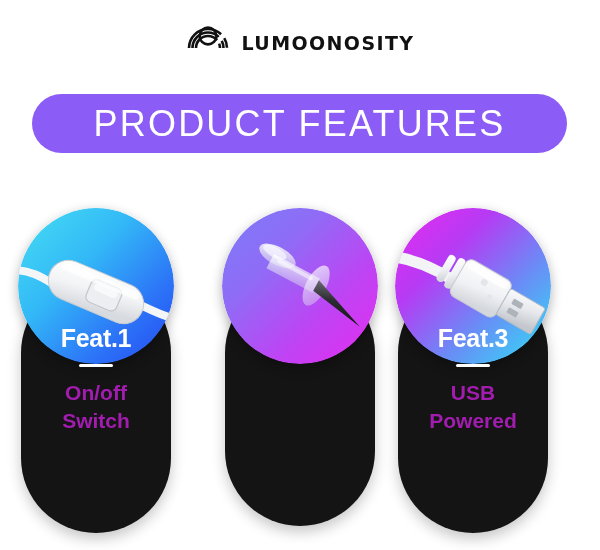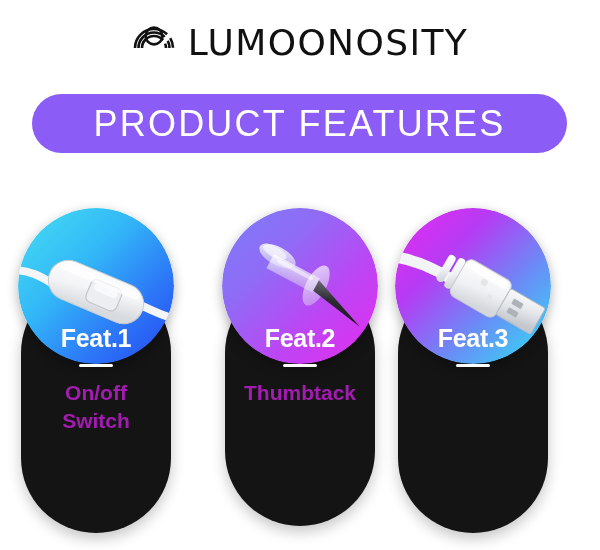--- a/index.html
+++ b/index.html
@@ -28,22 +28,22 @@
     gap: 12px;
   }
   .brand-logo-icon {
     width: 44px;
     height: 40px;
     display: block;
     flex: 0 0 auto;
   }
   .brand-wordmark {
     font-family: "DejaVu Sans", sans-serif;
-    font-size: 36px;
-    font-weight: 400;
+    font-size: 19px;
+    font-weight: 700;
     letter-spacing: 1.4px;
     color: #111111;
     line-height: 1;
     white-space: nowrap;
     margin-top: 24px;
   }
 
   
   .title-banner {
     position: absolute;
@@ -233,25 +233,20 @@
 
           <ellipse cx="92" cy="70" rx="10" ry="22" fill="url(#tackGlass)" opacity="0.8"></ellipse>
 
           <path d="M 92 64 L 150 86 L 92 76 Z" fill="url(#needle)"></path>
 
           <ellipse cx="40" cy="60" rx="13" ry="5" fill="#ffffff" opacity="0.6"></ellipse>
           <rect x="46" y="64" width="40" height="4" rx="2" fill="#ffffff" opacity="0.5"></rect>
         </g>
       </svg>
     </div>
-    <div class="feature-card-text">
-      <div class="feature-title">Feat.2</div>
-      <div class="feature-divider"></div>
-      <div class="feature-desc" style="white-space:pre-line;">Thumbtack</div>
-    </div>
   </div>
 
   <div class="feature-card" data-index="2">
     <div class="feature-card-body"></div>
     <div class="feature-photo">
       <div class="photo-gradient" style="background: linear-gradient(135deg,#E82AF0 0%,#B63BF4 32%,#6A8CF6 64%,#2BE4F5 100%);"></div>
       <svg class="photo-svg" viewBox="0 0 156 156" aria-hidden="true">
         <defs>
           <linearGradient id="usbShell" x1="0" y1="0" x2="0.2" y2="1">
             <stop offset="0" stop-color="#ffffff"></stop>
@@ -279,16 +274,18 @@
           <rect x="118" y="73" width="11" height="6" rx="1" fill="#aeb3ba"></rect>
           <rect x="118" y="83" width="11" height="6" rx="1" fill="#aeb3ba"></rect>
 
           <rect x="62" y="63" width="44" height="7" rx="3.5" fill="#ffffff" opacity="0.8"></rect>
         </g>
       </svg>
     </div>
     <div class="feature-card-text">
       <div class="feature-title">Feat.3</div>
       <div class="feature-divider"></div>
+      <div class="feature-desc" style="white-space:pre-line;">USB
+Powered</div>
     </div>
   </div>
 
 </div>
 
 </body></html>

